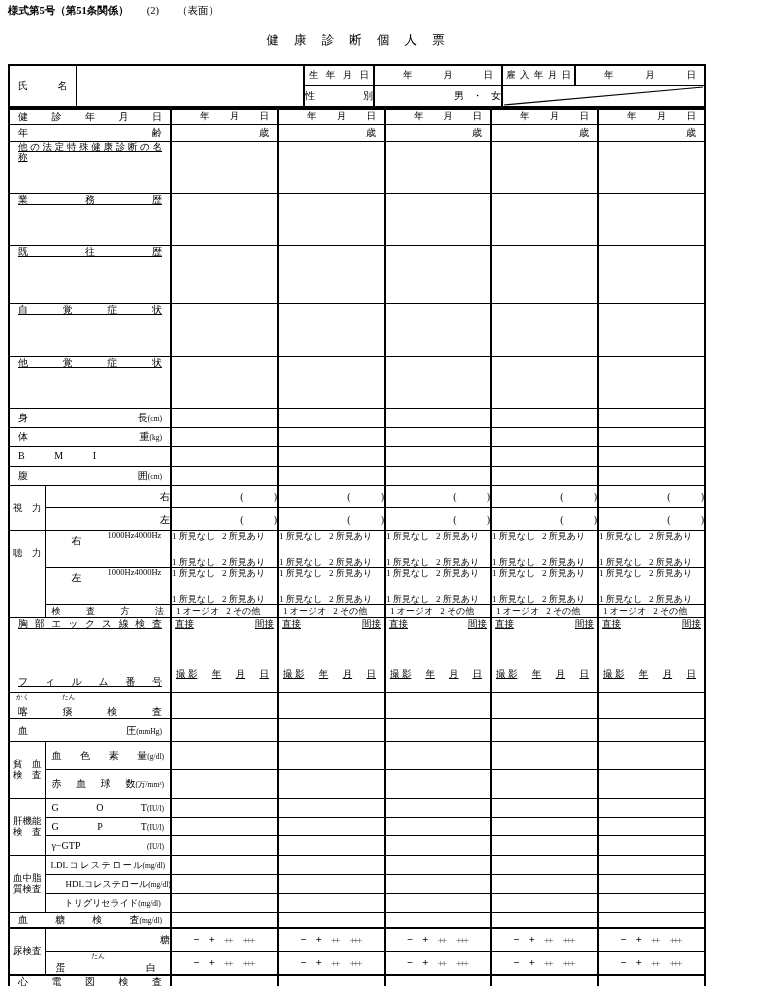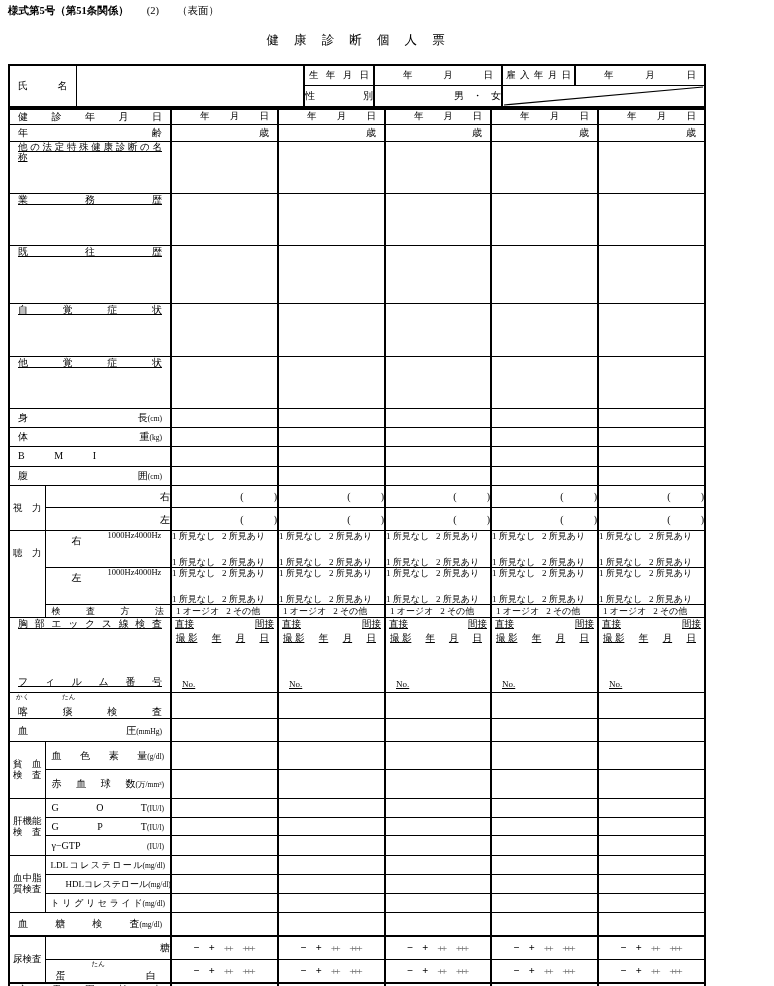--- a/index.html
+++ b/index.html
@@ -30,21 +30,21 @@
   .ut{flex:1;text-align:justify;text-align-last:justify;margin-right:0;white-space:nowrap;}
   .ut9{font-size:9px;}
   .uu{font-size:7.5px;flex:none;}
   .grp{font-size:9.5px;padding:17px 3px;vertical-align:top;}
   .grp div{text-align:justify;text-align-last:justify;}
   .hw{display:flex;height:36px;padding-left:26px;}
   .hside{width:36px;padding-top:4px;}
   .hfq{display:flex;flex:1;justify-content:flex-start;font-size:8.5px;}
   .h2{display:flex;flex-direction:column;justify-content:space-between;height:36px;font-size:9px;}
   .xl{display:flex;flex-direction:column;justify-content:space-between;height:69px;padding-bottom:2px;}
-  .xc{display:flex;flex-direction:column;height:70px;font-size:9.5px;padding:1px 0 3px 0;}
+  .xc{display:flex;flex-direction:column;height:70px;font-size:9.5px;padding:1px 0 3px 0;gap:36px;}
   .xr1{display:flex;justify-content:space-between;padding:0 3px;}
   .xr2{display:flex;justify-content:space-between;padding:3px 8px 0 4px;}
   .xno{margin-top:auto;padding-left:10px;font-size:9px;}
   .rel{position:relative;}
   .rb{position:absolute;top:1px;font-size:6.5px;line-height:1;}
   .uop{display:flex;justify-content:center;align-items:center;gap:9px;font-weight:bold;font-size:10.5px;}
   .uop .pp{letter-spacing:-2.5px;padding-right:2px;color:#555;font-weight:normal;font-size:11px;}
   .bmi{padding-right:74px;}
   .diag{padding:0;}
   .diag svg{display:block;width:100%;height:20px;}
@@ -541,34 +541,34 @@
               <span class="uu">(mg/dl)</span>
             </div>
           </td>
       <td class="d"></td>
       <td class="d"></td>
       <td class="d"></td>
       <td class="d"></td>
       <td class="d"></td>
     </tr>
     <tr style="height:16px">
-      <td class="lab" style="padding:0 5px">
+      <td class="lab" style="padding:0 19px">
             <div class="uf">
               <span class="ut ut9">トリグリセライド</span>
               <span class="uu">(mg/dl)</span>
             </div>
           </td>
       <td class="d"></td>
       <td class="d"></td>
       <td class="d"></td>
       <td class="d"></td>
       <td class="d"></td>
     </tr>
 
-    <tr style="height:24px">
+    <tr style="height:16px">
       <td colspan="2" class="lab">
         <div class="uf">
               <span class="ut">血 糖 検 査</span>
               <span class="uu">(mg/dl)</span>
             </div>
       </td>
       <td class="d"></td>
       <td class="d"></td>
       <td class="d"></td>
       <td class="d"></td>

